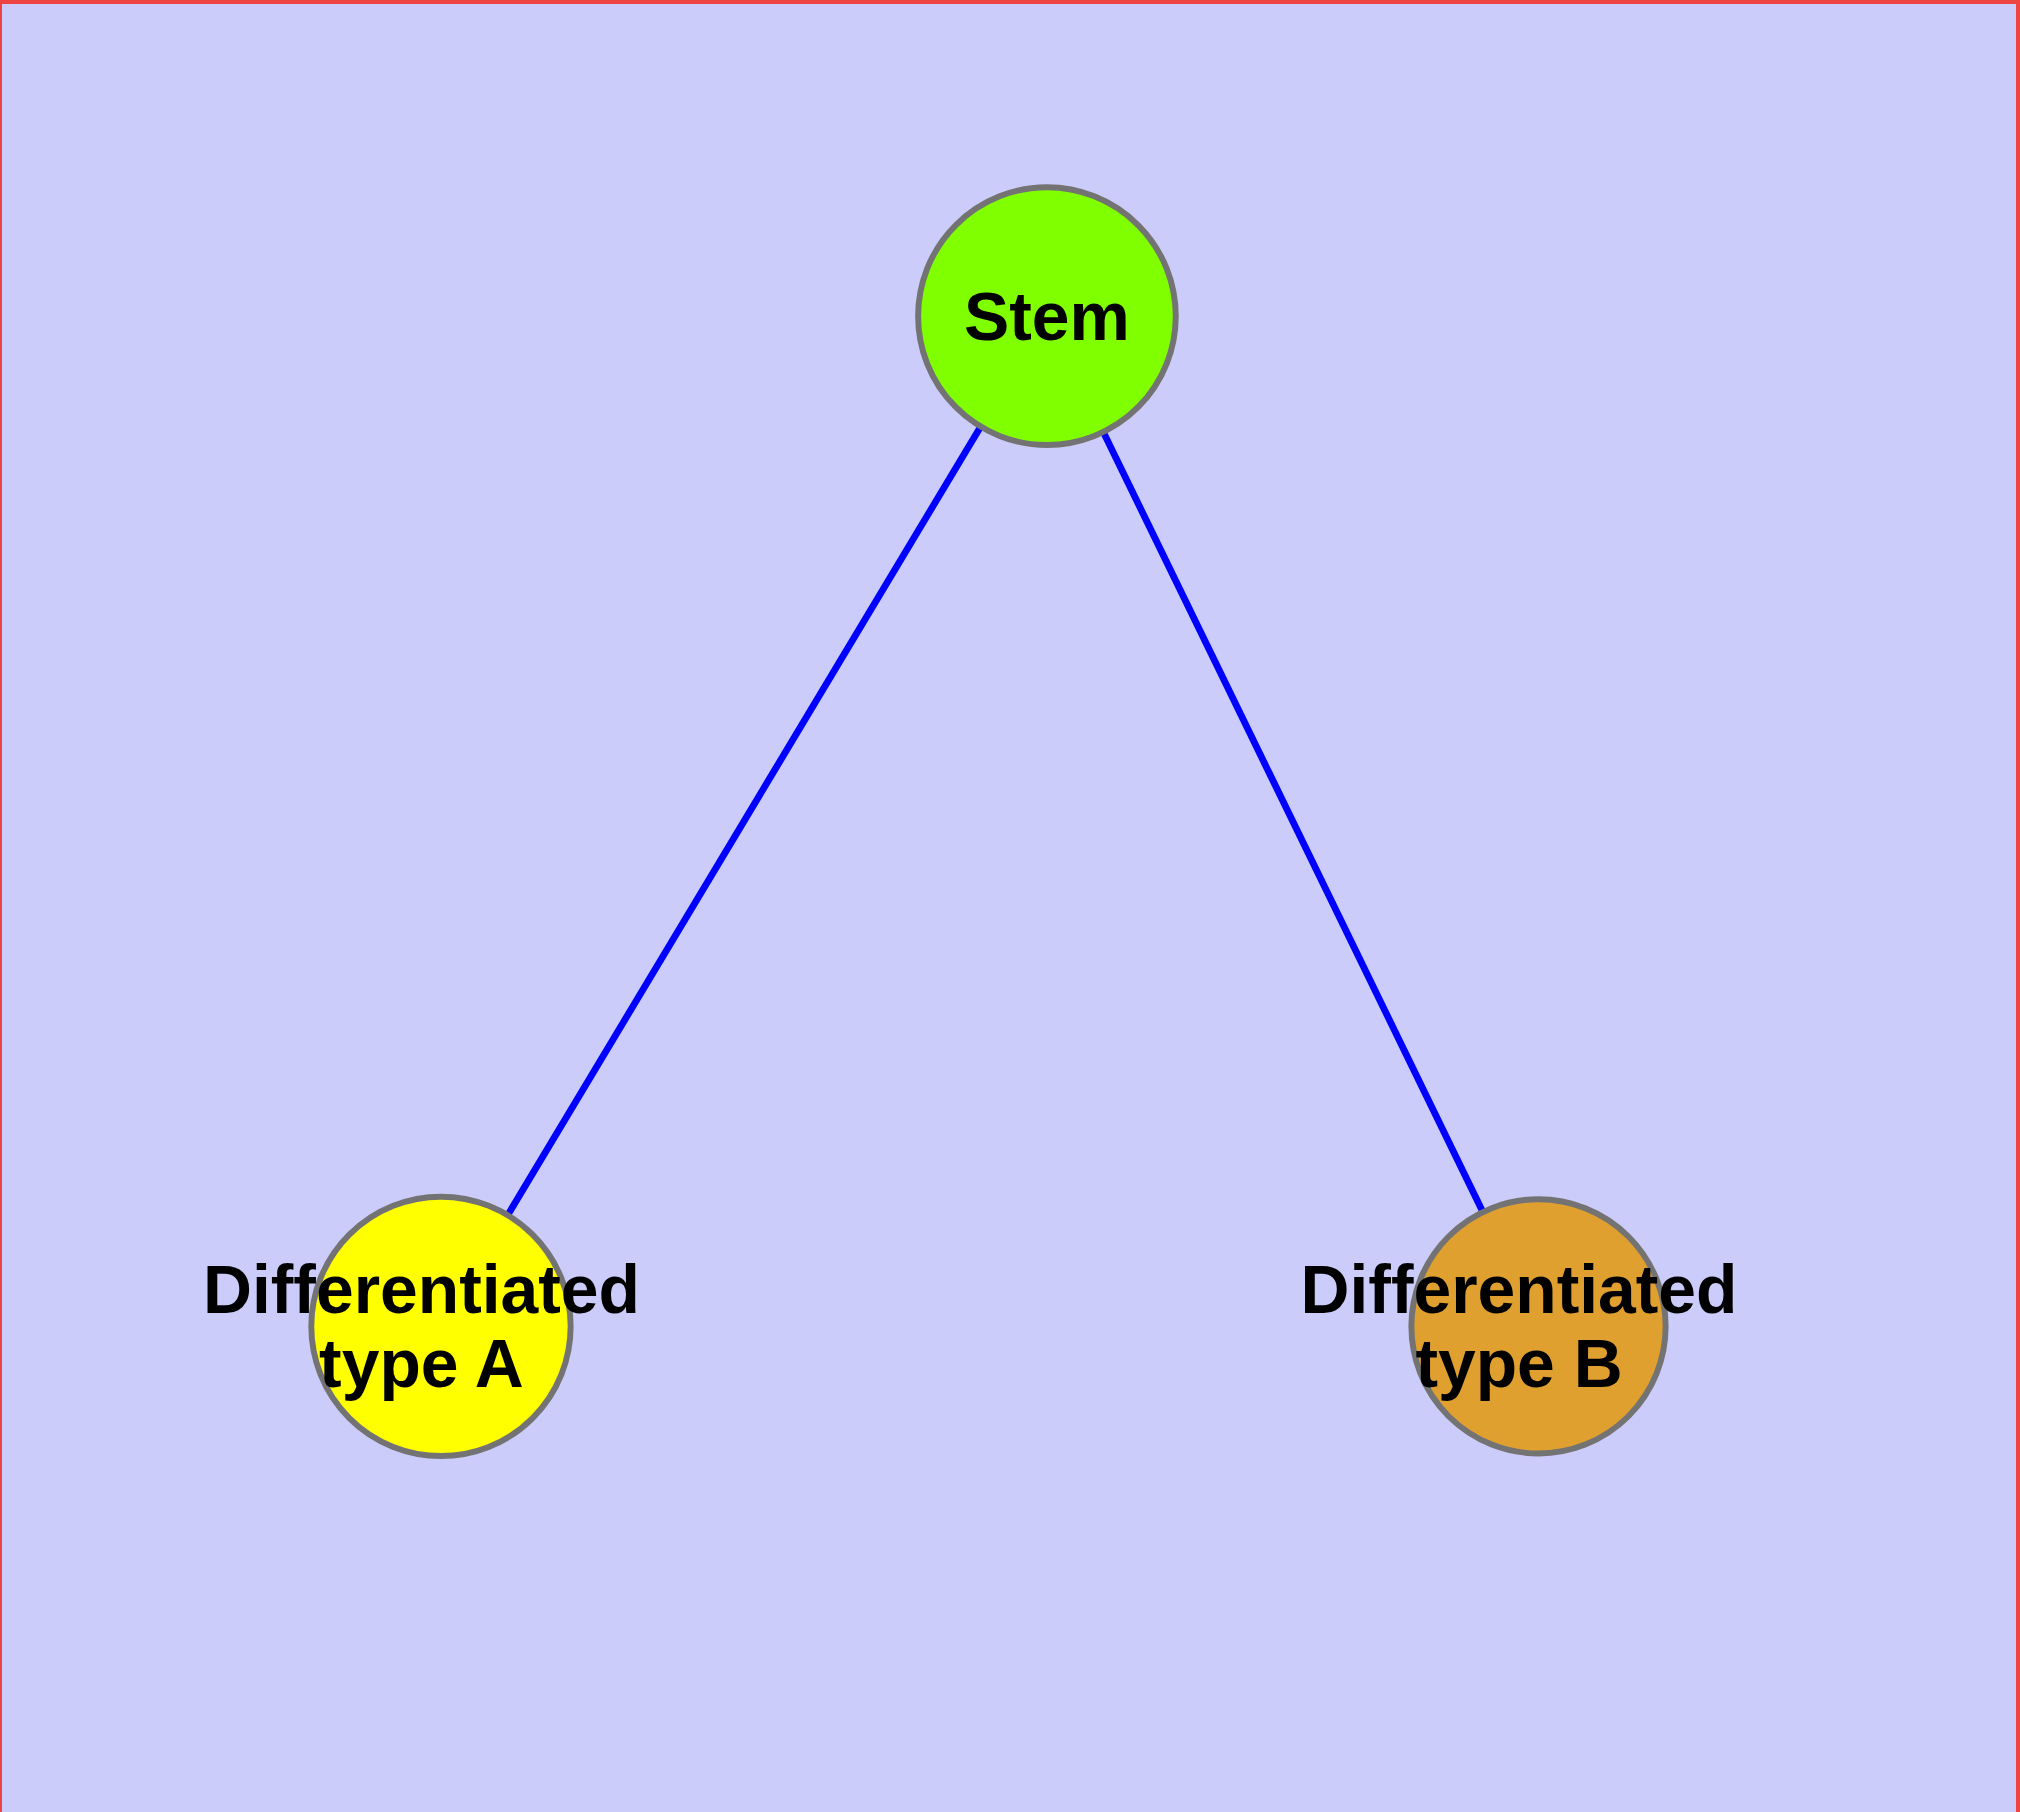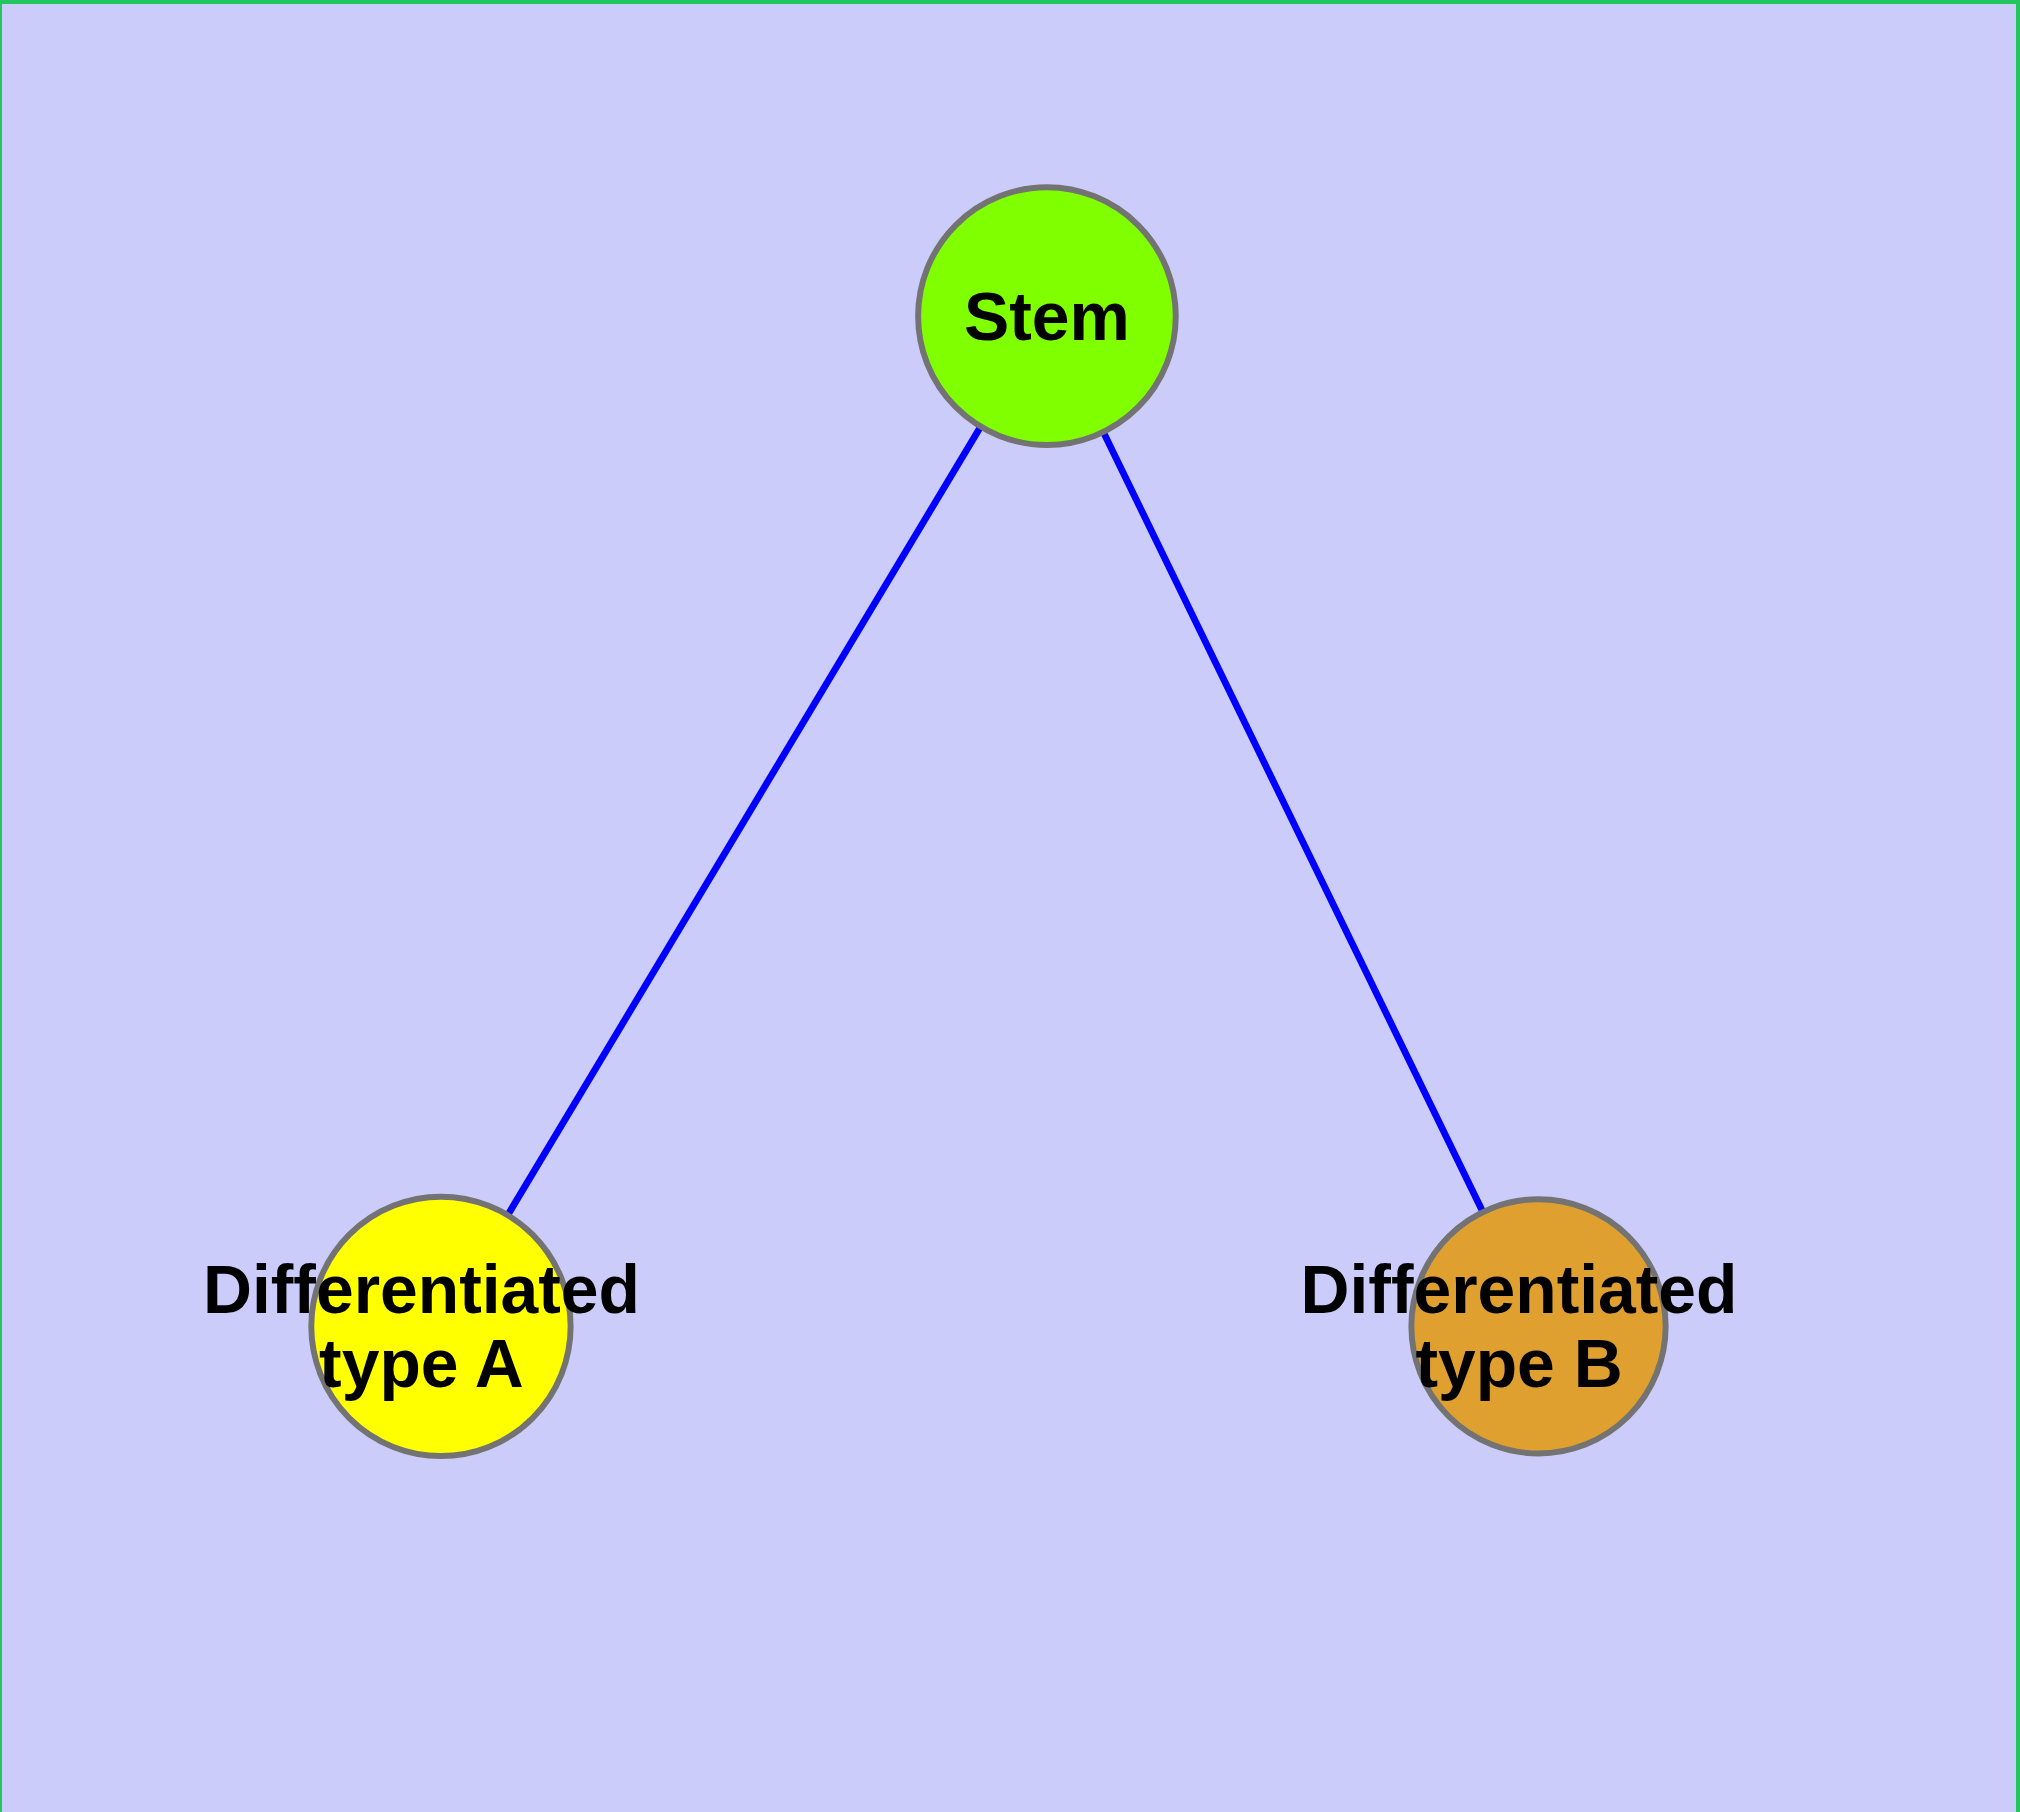--- a/index.html
+++ b/index.html
@@ -11,21 +11,21 @@
   body {
     width: 2021px;
     height: 1812px;
     overflow: hidden;
     font-family: "Liberation Sans", sans-serif;
   }
   #canvas {
     position: relative;
     width: 2021px;
     height: 1812px;
-    background: #22c55e;
+    background: #ef4444;
   }
   #plot-area {
     position: absolute;
     left: 1.7px;
     top: 4.2px;
     width: 2014px;
     height: 1808px;
     background: #ccccfa;
   }
   #graph-svg {

